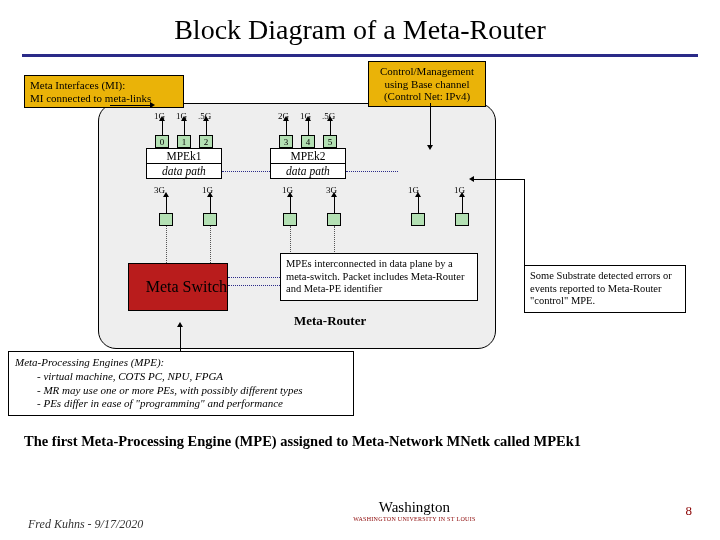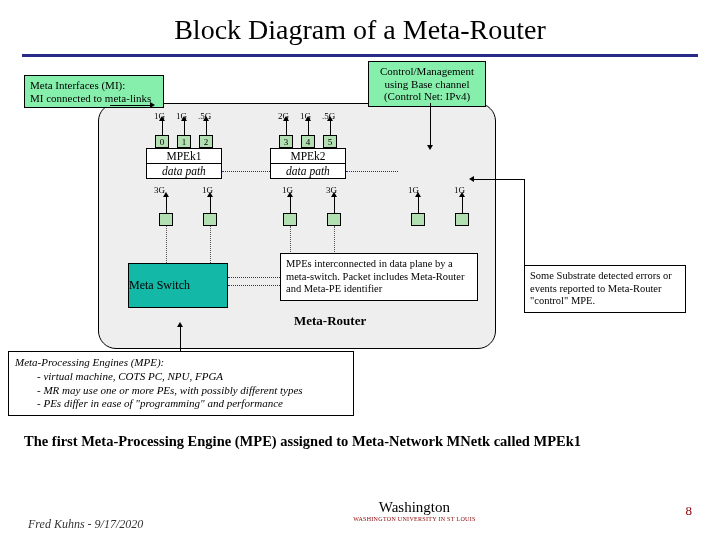--- a/index.html
+++ b/index.html
@@ -23,21 +23,21 @@
     border-top: 3px solid #2a2a88;
     margin: 0 22px 10px 22px;
   }
   .slide-area {
     position: relative;
     height: 360px;
     margin: 0 20px;
   }
   .box {
     position: absolute;
-    background: #86efac;
+    background: #eab308;
     border: 1px solid #000;
     font-size: 11px;
     padding: 3px 5px;
     line-height: 1.15;
   }
   .mpe-box {
     position: absolute;
     border: 1px solid #000;
     font-size: 11.5px;
     text-align: center;
@@ -54,23 +54,23 @@
     text-align: center;
     line-height: 12px;
   }
   .bw-lbl {
     position: absolute;
     font-size: 9px;
   }
   .switch {
     position: absolute;
     border: 1px solid #000;
-    background: #14b8a6;
-    font-size: 12px;
-    text-align: left;
+    background: #b91c1c;
+    font-size: 16px;
+    text-align: right;
     padding: 14px 0;
     width: 100px;
   }
   .router-outline {
     position: absolute;
     border: 1px solid #000;
     border-radius: 18px;
     background: #eee;
     z-index: -1;
   }
@@ -142,21 +142,21 @@
 </head>
 <body>
 
 <div class="title">Block Diagram of a Meta-Router</div>
 <hr class="title-rule">
 
 <div class="slide-area">
 
   <div class="router-outline" style="left:78px; top:36px; width:398px; height:246px;"></div>
 
-  <div class="box" style="left:4px; top:8px; width:140px;">
+  <div class="box" style="left:4px; top:8px; width:160px;">
     <div>Meta Interfaces (MI):</div>
     <div>MI connected to meta-links</div>
   </div>
 
   <div class="box" style="left:348px; top:-6px; width:118px; text-align:center;">
     <div>Control/Management</div>
     <div>using Base channel</div>
     <div>(Control Net: IPv4)</div>
   </div>
 

